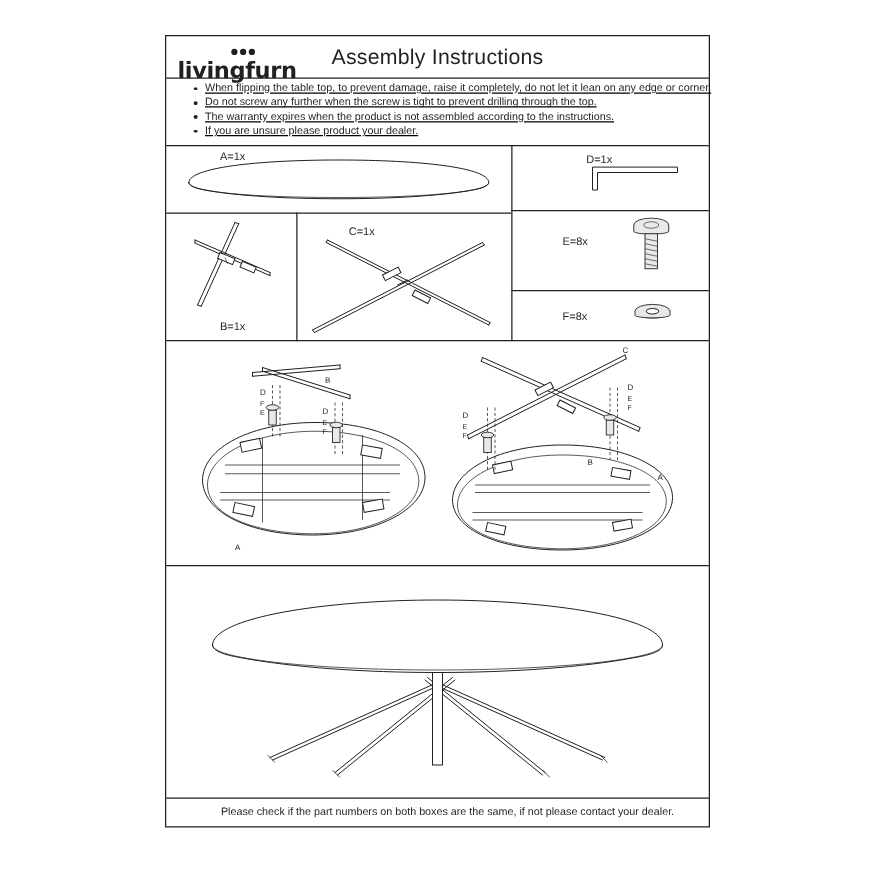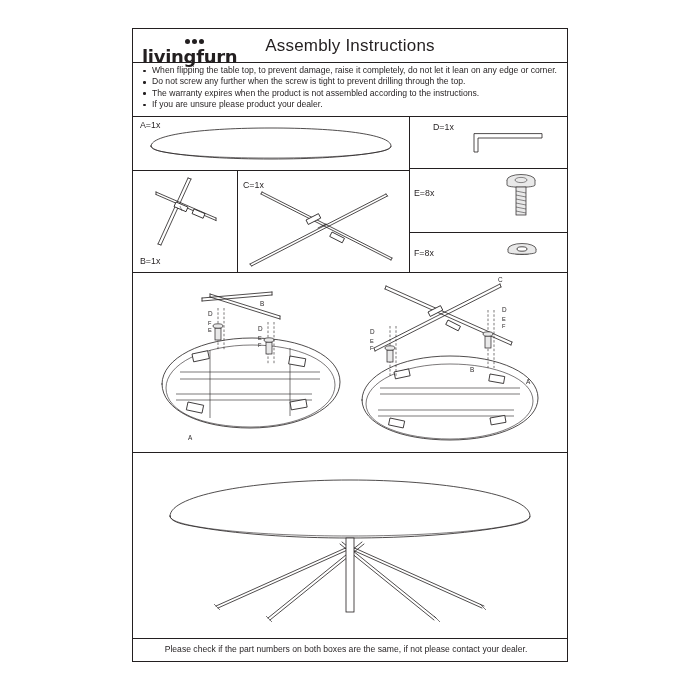--- a/index.html
+++ b/index.html
@@ -77,23 +77,24 @@
   .rule {
     position: absolute;
     background: #231f20;
   }
   .rule-h { height: 1px; }
   .rule-v { width: 1px; }
 
   
   .bullets {
     position: absolute;
-    left: 140px;
+    left: 152px;
     top: 65px;
     width: 424px;
+    text-decoration: underline;
   }
   .bullet {
     position: relative;
     font-size: 8.6px;
     line-height: 11.4px;
     padding-left: 12px;
     color: #231f20;
   }
   .bullet::before {
     content: "";
@@ -105,26 +106,27 @@
     border-radius: 50%;
     background: #231f20;
   }
 
   
   .cell-label {
     position: absolute;
     font-size: 8.8px;
     color: #231f20;
     white-space: nowrap;
+    margin-left: 36px;
   }
 
   
   .footer-text {
     position: absolute;
-    left: 128px;
+    left: 140px;
     top: 644px;
     width: 436px;
     text-align: center;
     font-size: 8.6px;
     color: #231f20;
   }
 
   svg { display: block; }
   .d { fill: none; stroke: #231f20; stroke-width: 0.8; stroke-linejoin: round; stroke-linecap: round; }
   .dt { fill: none; stroke: #231f20; stroke-width: 0.6; }

